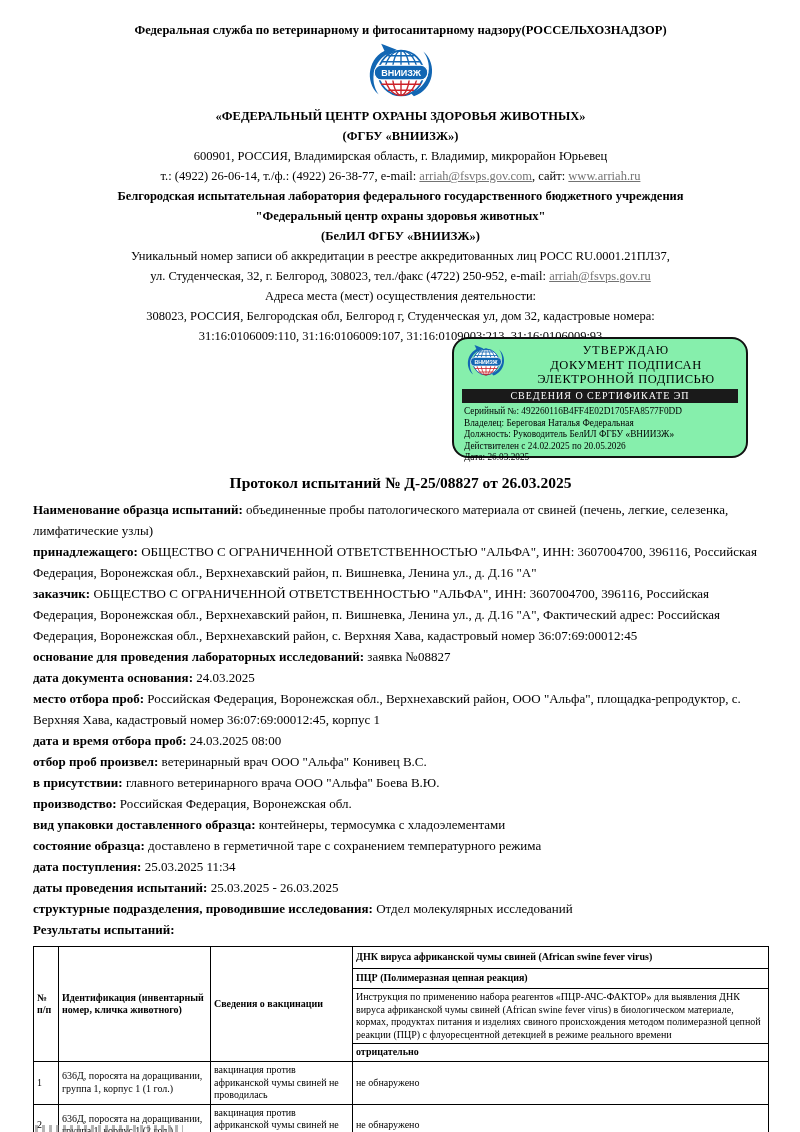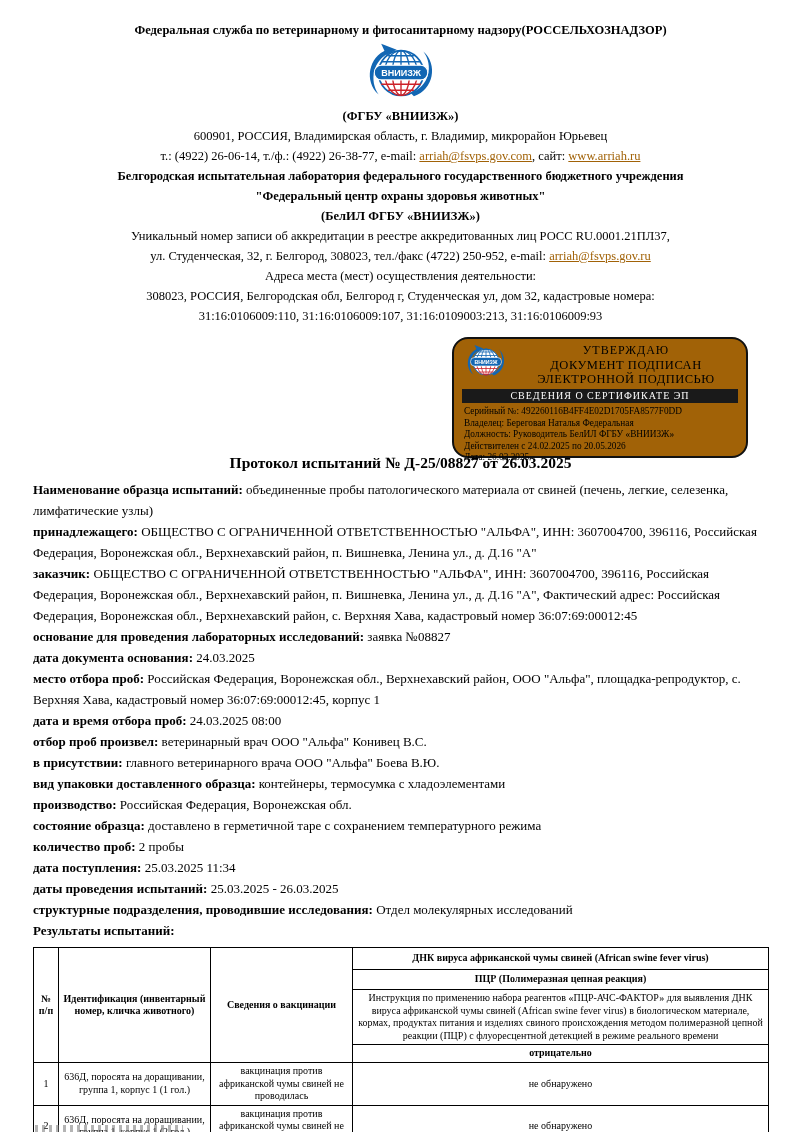--- a/index.html
+++ b/index.html
@@ -5,43 +5,43 @@
   * { margin:0; padding:0; box-sizing:border-box; }
   html,body { width:800px; height:1132px; background:#ffffff; overflow:hidden;
     font-family:"Liberation Serif","DejaVu Serif",serif; color:#000; }
   .page { position:relative; width:800px; height:830px; padding:20px 32px 0 33px; }
 
   
   .hdr { text-align:center; }
   .hdr .line { font-size:12.5px; line-height:20px; }
   .hdr .b { font-weight:bold; }
   .logo-wrap { margin:2px auto 2px; width:112px; height:62px; }
-  a.lnk { color:#a16207; text-decoration:underline; cursor:pointer; }
+  a.lnk { color:#737373; text-decoration:underline; cursor:pointer; }
 
   
   .stamp { position:absolute; left:452px; top:337px; width:296px; height:121px;
-    border:2.5px solid #111; border-radius:16px; background:#a16207; padding:4px 6px 2px 6px; }
+    border:2.5px solid #111; border-radius:16px; background:#86efac; padding:4px 6px 2px 6px; }
   .stamp-top { display:flex; align-items:flex-start; }
   .stamp-logo { width:52px; height:36px; flex:0 0 auto; margin-top:1px; }
   .stamp-head { flex:1; text-align:center; }
   .stamp-approve { font-size:12px; letter-spacing:1px; line-height:15px; }
   .stamp-signed { font-size:12.5px; line-height:14px; letter-spacing:0.5px; }
   .stamp-bar { background:#1a1a1a; color:#fff; text-align:center; font-size:10px;
     line-height:14px; letter-spacing:1px; margin:3px 2px 3px 2px; }
   .stamp-small { font-size:9.3px; line-height:11.5px; text-align:left; padding-left:4px; }
 
   
   .title { text-align:center; font-weight:bold; font-size:15.5px; margin-top:128px; }
   .fields { margin-top:7px; font-size:13px; line-height:21px; text-align:left; }
   .fields .b { font-weight:bold; }
 
   
   table.res { border-collapse:collapse; table-layout:fixed; width:735px; margin-top:6px;
     font-size:10px; line-height:12.5px; }
-  table.res td { border:1px solid #000; text-align:center; vertical-align:middle;
+  table.res td { border:1px solid #000; text-align:left; vertical-align:middle;
     padding:2px 3px; }
   td.hb { font-weight:bold; }
   td.instr { font-weight:normal; padding:3px 8px; }
   .h1r { height:22px; } .h2r { height:20px; } .h4r { height:18px; }
   .drow td { height:41px; }
   .clipped-marks { position:absolute; left:35px; top:1125px; width:148px; height:7px;
     background:repeating-linear-gradient(90deg,#777 0 3px,transparent 3px 7px);
     opacity:.55; }
 </style>
 </head>
@@ -82,20 +82,21 @@
     </defs>
   </svg>
 
   <div class="hdr">
     <div class="line b">Федеральная служба по ветеринарному и фитосанитарному надзору(РОССЕЛЬХОЗНАДЗОР)</div>
     <div class="logo-wrap">
       <svg viewBox="0 0 104 72" width="112" height="62">
           <use href="#vlogo"></use>
         </svg>
     </div>
+    <div class="line b">«ФЕДЕРАЛЬНЫЙ ЦЕНТР ОХРАНЫ ЗДОРОВЬЯ ЖИВОТНЫХ»</div>
     <div class="line b">(ФГБУ «ВНИИЗЖ»)</div>
     <div class="line">600901, РОССИЯ, Владимирская область, г. Владимир, микрорайон Юрьевец</div>
     <div class="line"><span>т.: (4922) 26-06-14, т./ф.: (4922) 26-38-77, e-mail: </span><a class="lnk">arriah@fsvps.gov.com</a><span>, сайт: </span><a class="lnk">www.arriah.ru</a></div>
     <div class="line b">Белгородская испытательная лаборатория федерального государственного бюджетного учреждения</div>
     <div class="line b">"Федеральный центр охраны здоровья животных"</div>
     <div class="line b">(БелИЛ ФГБУ «ВНИИЗЖ»)</div>
     <div class="line">Уникальный номер записи об аккредитации в реестре аккредитованных лиц РОСС RU.0001.21ПЛ37,</div>
     <div class="line"><span>ул. Студенческая, 32, г. Белгород, 308023, тел./факс (4722) 250-952, e-mail: </span><a class="lnk">arriah@fsvps.gov.ru</a></div>
     <div class="line">Адреса места (мест) осуществления деятельности:</div>
     <div class="line">308023, РОССИЯ, Белгородская обл, Белгород г, Студенческая ул, дом 32, кадастровые номера:</div>
@@ -128,24 +129,23 @@
   <div class="fields">
     <div><span class="b">Наименование образца испытаний:</span> <span>объединенные пробы патологического материала от свиней (печень, легкие, селезенка, лимфатические узлы)</span></div>
     <div><span class="b">принадлежащего:</span> <span>ОБЩЕСТВО С ОГРАНИЧЕННОЙ ОТВЕТСТВЕННОСТЬЮ "АЛЬФА", ИНН: 3607004700, 396116, Российская Федерация, Воронежская обл., Верхнехавский район, п. Вишневка, Ленина ул., д. Д.16 "А"</span></div>
     <div><span class="b">заказчик:</span> <span>ОБЩЕСТВО С ОГРАНИЧЕННОЙ ОТВЕТСТВЕННОСТЬЮ "АЛЬФА", ИНН: 3607004700, 396116, Российская Федерация, Воронежская обл., Верхнехавский район, п. Вишневка, Ленина ул., д. Д.16 "А", Фактический адрес: Российская Федерация, Воронежская обл., Верхнехавский район, с. Верхняя Хава, кадастровый номер 36:07:69:00012:45</span></div>
     <div><span class="b">основание для проведения лабораторных исследований:</span> <span>заявка №08827</span></div>
     <div><span class="b">дата документа основания:</span> <span>24.03.2025</span></div>
     <div><span class="b">место отбора проб:</span> <span>Российская Федерация, Воронежская обл., Верхнехавский район, ООО "Альфа", площадка-репродуктор, с. Верхняя Хава, кадастровый номер 36:07:69:00012:45, корпус 1</span></div>
     <div><span class="b">дата и время отбора проб:</span> <span>24.03.2025 08:00</span></div>
     <div><span class="b">отбор проб произвел:</span> <span>ветеринарный врач ООО "Альфа" Конивец В.С.</span></div>
     <div><span class="b">в присутствии:</span> <span>главного ветеринарного врача ООО "Альфа" Боева В.Ю.</span></div>
+    <div><span class="b">производство:</span> <span>Российская Федерация, Воронежская обл.</span></div>
     <div><span class="b">вид упаковки доставленного образца:</span> <span>контейнеры, термосумка с хладоэлементами</span></div>
-    <div><span class="b">производство:</span> <span>Российская Федерация, Воронежская обл.</span></div>
     <div><span class="b">состояние образца:</span> <span>доставлено в герметичной таре с сохранением температурного режима</span></div>
-    <div><span class="b">количество проб:</span> <span>2 пробы</span></div>
     <div><span class="b">дата поступления:</span> <span>25.03.2025 11:34</span></div>
     <div><span class="b">даты проведения испытаний:</span> <span>25.03.2025 - 26.03.2025</span></div>
     <div><span class="b">структурные подразделения, проводившие исследования:</span> <span>Отдел молекулярных исследований</span></div>
     <div class="b">Результаты испытаний:</div>
   </div>
 
   <table class="res">
     <colgroup>
         <col style="width:25px">
         <col style="width:152px">

